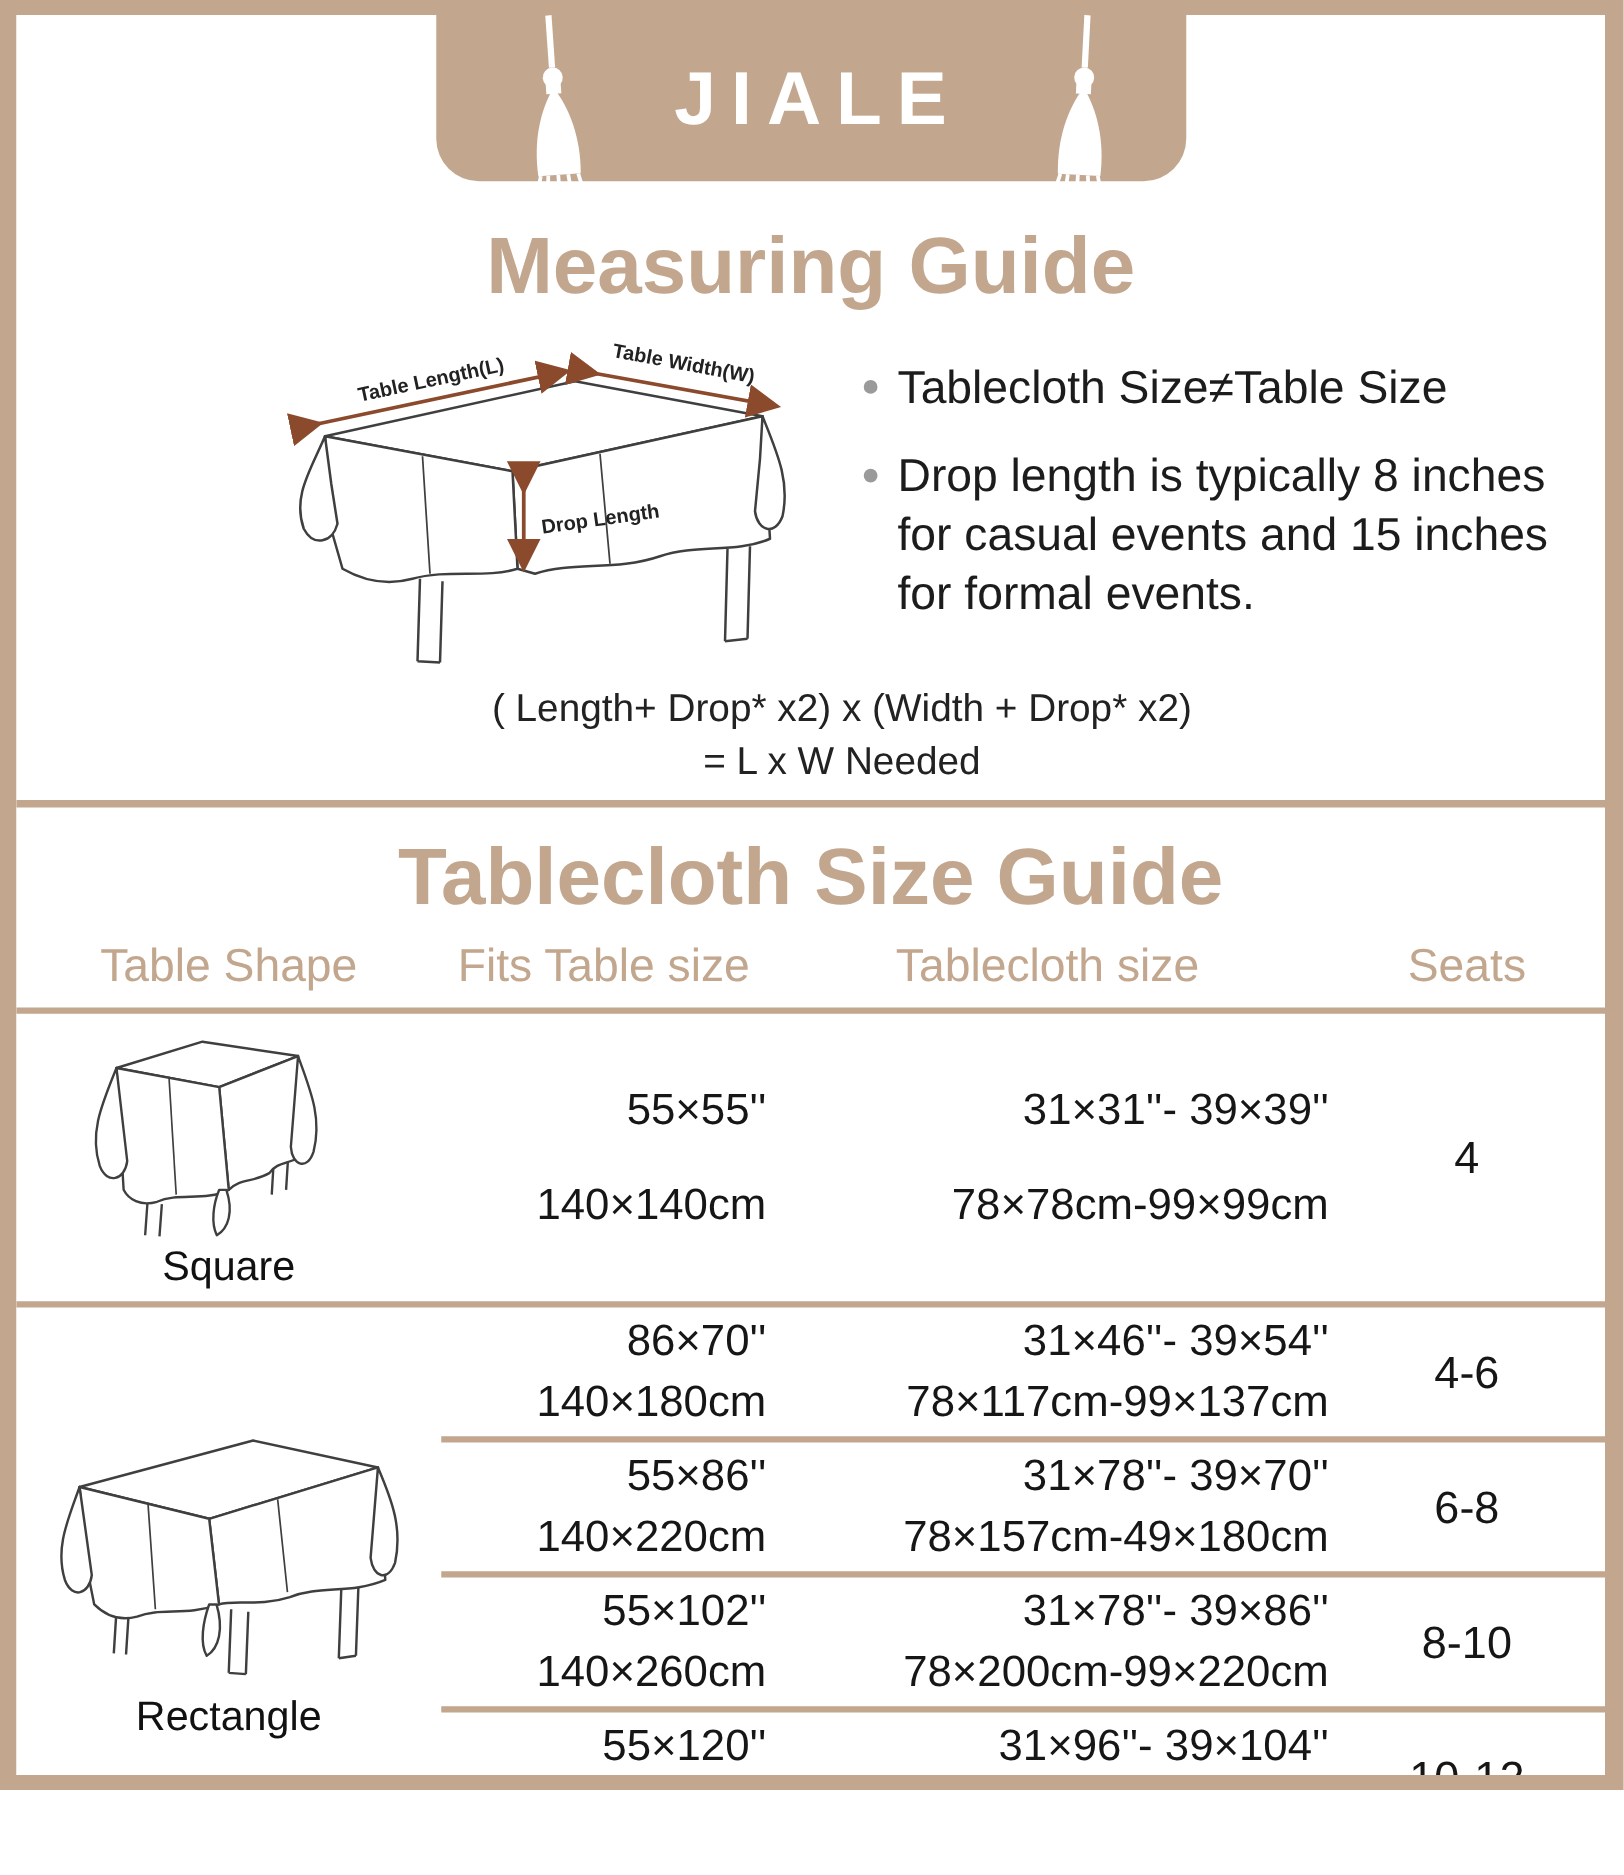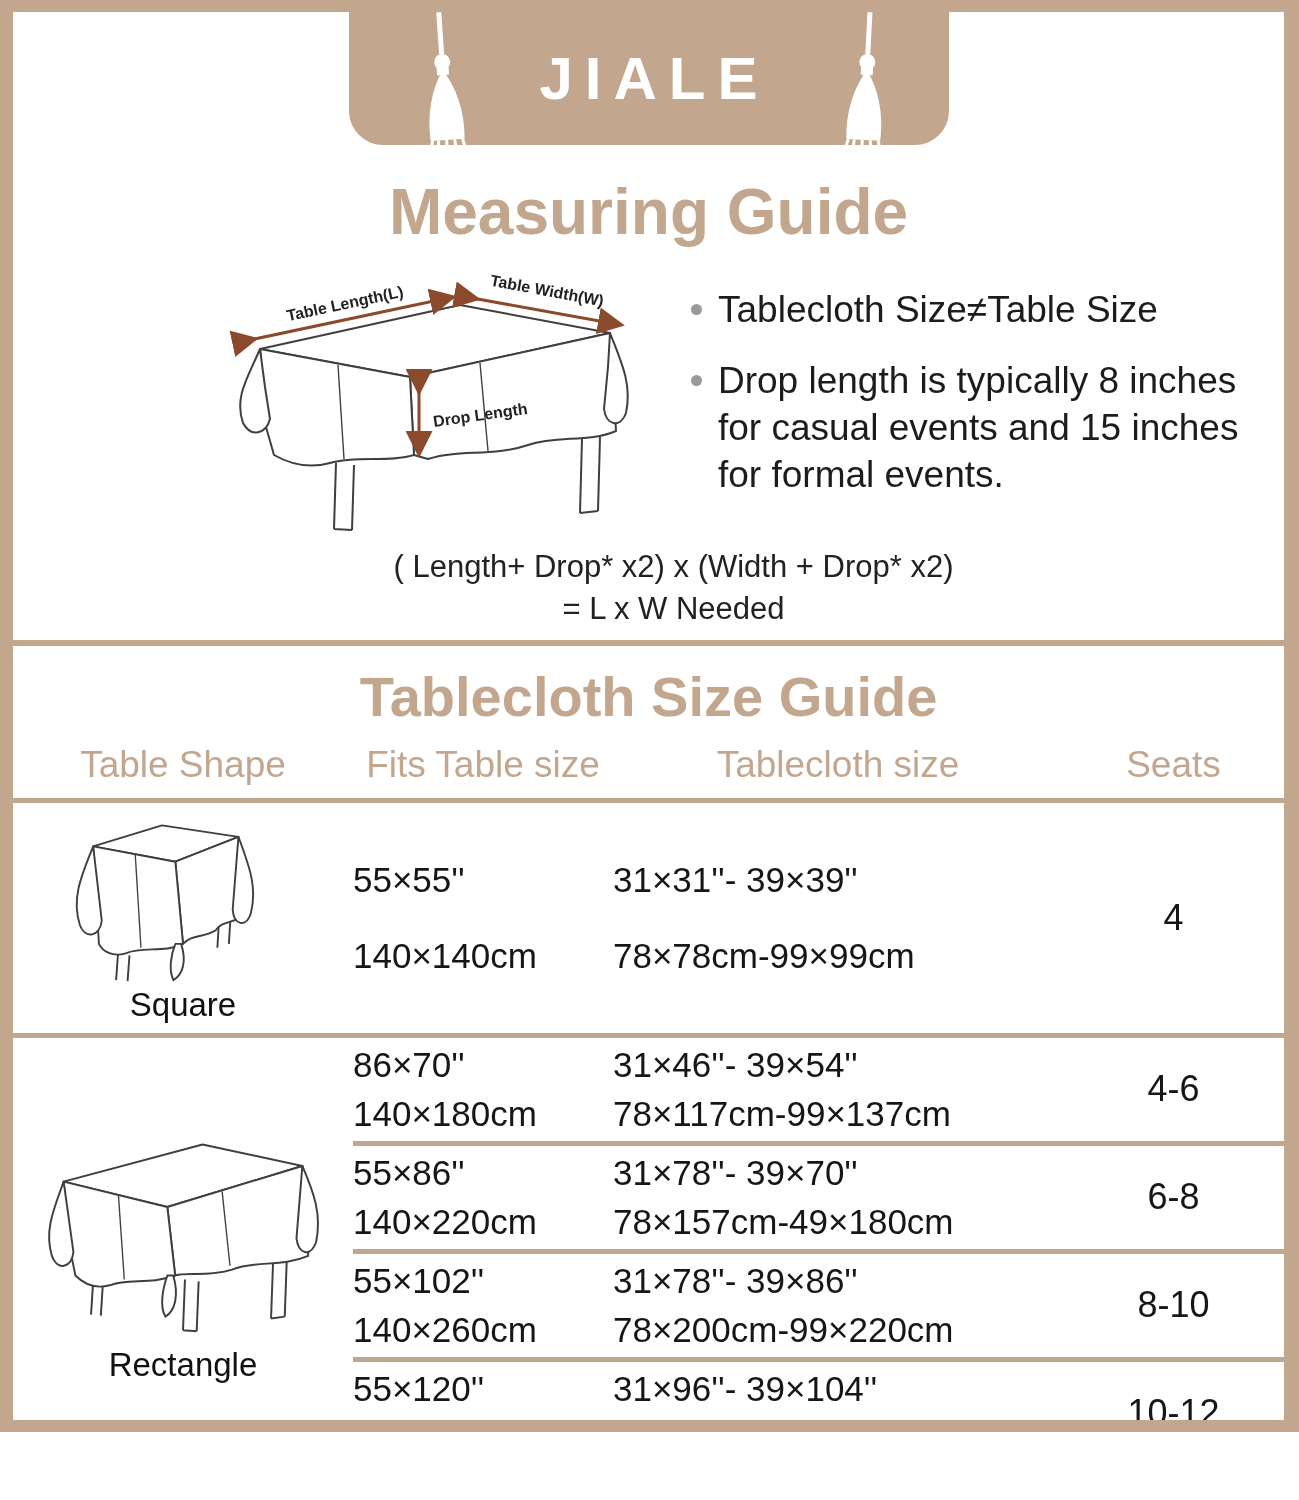--- a/index.html
+++ b/index.html
@@ -27,33 +27,33 @@
   
   .mg-title{margin:165px 0 0; text-align:center; color:var(--tan); font-size:64px; font-weight:bold; line-height:1.1;}
   .mg-body{display:flex; margin-top:20px; padding-left:205px; padding-right:30px;}
   .mg-diagram{flex:none; width:455px; height:285px;}
   .mg-bullets{margin-left:18px; padding-top:20px; max-width:600px; font-size:37px; line-height:1.27;}
   .bullet{display:flex; margin-bottom:24px;}
   .bullet-dot{flex:none; width:11px; height:11px; border-radius:50%; background:var(--bullet); margin:17px 16px 0 0;}
   .formula{margin-top:-6px; padding-left:50px; text-align:center; font-size:31px; line-height:1.35; color:#222;}
   .section-divider{height:6px; background:var(--tan); margin-top:10px;}
   
-  .sg-title{margin:20px 0 0; text-align:center; color:var(--tan); font-size:56px; font-weight:bold; line-height:1.1;}
+  .sg-title{margin:20px 0 0; text-align:center; color:var(--tan); font-size:64px; font-weight:bold; line-height:1.1;}
   .sg-header{
     display:grid; grid-template-columns:340px 260px 450px 1fr;
     margin-top:10px; padding:6px 0 12px; border-bottom:5px solid var(--tan);
   }
   .sg-header div{text-align:center; color:var(--tan); font-size:37px; font-weight:normal;}
   .square-row{
     display:grid; grid-template-columns:340px 260px 450px 1fr;
     height:230px; align-items:center; border-bottom:5px solid var(--tan);
   }
   .shape-cell{display:flex; flex-direction:column; align-items:center; justify-content:center;text-align:right;}
   .shape-label{font-size:33px; color:#111; margin-top:2px;}
-  .cell2{display:flex; flex-direction:column; align-items:flex-start; text-align:center; font-size:35px; color:#161616;}
+  .cell2{display:flex; flex-direction:column; align-items:flex-end; text-align:center; font-size:35px; color:#161616;}
   .gap-lg{gap:36px;} .gap-sm{gap:9px;}
   .seats-cell{text-align:center; font-size:36px; color:#161616;}
   .rect-section{display:grid; grid-template-columns:340px 1fr;}
   .rect-rows{display:block;}
   .rect-row{
     display:grid; grid-template-columns:260px 450px 1fr;
     height:103px; align-items:center;
   }
   .rect-row + .rect-row{border-top:5px solid var(--tan);}
   svg text{font-family:"Liberation Sans", sans-serif;}

